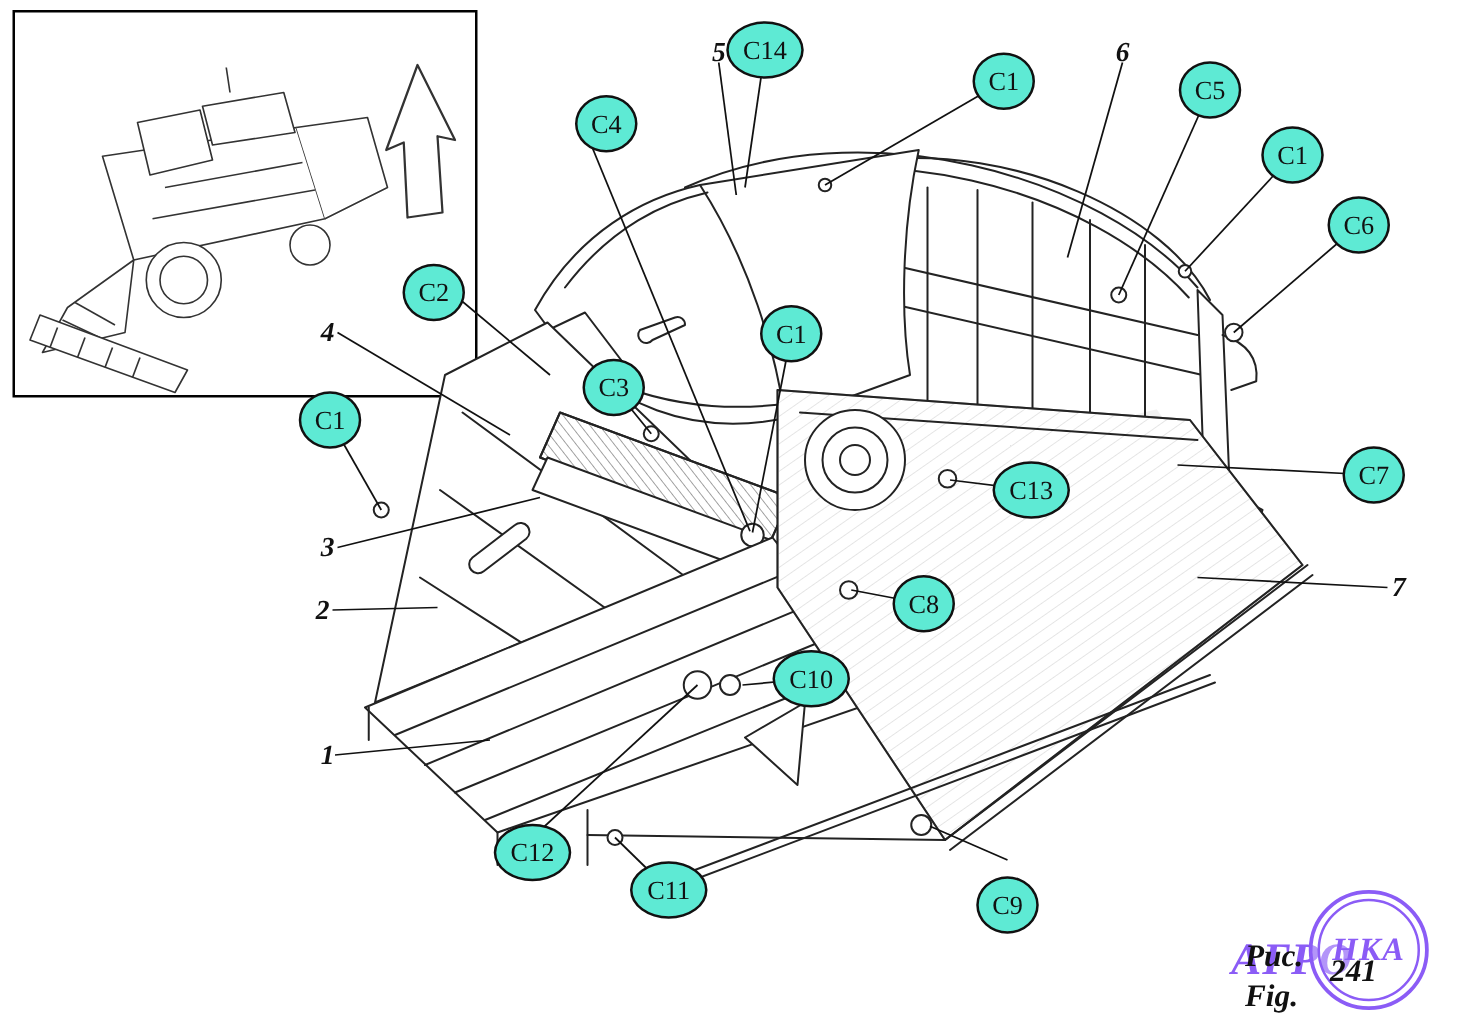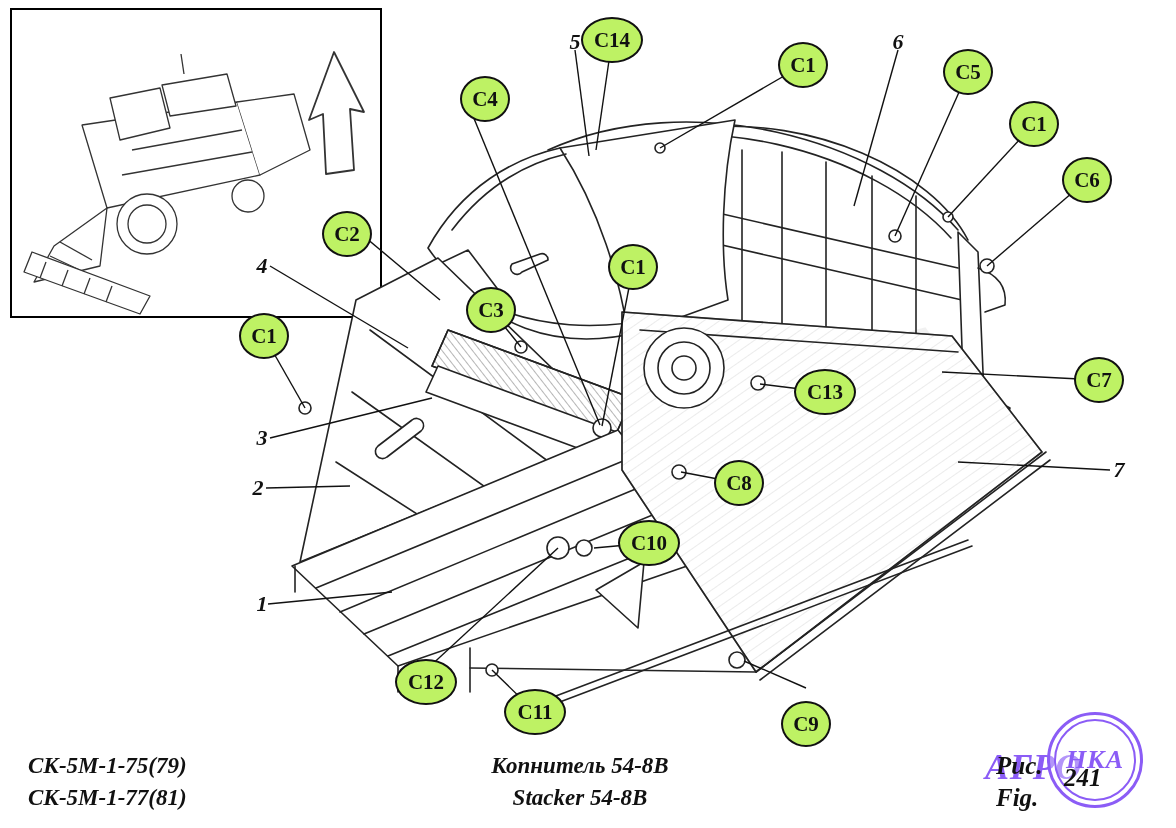--- a/index.html
+++ b/index.html
@@ -8,22 +8,22 @@
     font-family:"Liberation Serif", serif;color:#111;
   }
   svg{display:block;}
   .inset{
     position:absolute;left:10px;top:8px;width:372px;height:310px;
     border:2px solid #000;background:#fff;box-sizing:border-box;
   }
   .callout{
     position:absolute;transform:translate(-50%,-50%);
     width:46px;height:42px;border:2.5px solid #111;border-radius:50%;
-    background:#bef264;display:flex;align-items:center;justify-content:center;
-    font-weight:bold;font-size:21px;font-family:"Liberation Serif",serif;
+    background:#5eead4;display:flex;align-items:center;justify-content:center;
+    font-weight:normal;font-size:21px;font-family:"Liberation Serif",serif;
     z-index:6;letter-spacing:0;
   }
   .callout.wide{width:58px;}
   .partnum{
     position:absolute;transform:translate(-50%,-50%);
     font-style:italic;font-weight:bold;font-size:22px;z-index:6;
     font-family:"Liberation Serif",serif;
   }
   .models{
     position:absolute;left:28px;top:750px;font-weight:bold;font-style:italic;
@@ -250,29 +250,21 @@
   <div class="callout" style="left:806px;top:724px">C9</div>
 
   <div class="partnum" style="left:575px;top:42px">5</div>
   <div class="partnum" style="left:898px;top:42px">6</div>
   <div class="partnum" style="left:262px;top:266px">4</div>
   <div class="partnum" style="left:262px;top:438px">3</div>
   <div class="partnum" style="left:258px;top:488px">2</div>
   <div class="partnum" style="left:262px;top:604px">1</div>
   <div class="partnum" style="left:1119px;top:470px">7</div>
 
-  <div class="models">
-    <div>СК-5М-1-75(79)</div>
-    <div>СК-5М-1-77(81)</div>
-  </div>
-
-  <div class="center-title">
-    <div>Копнитель 54-8В</div>
-    <div>Stacker 54-8B</div>
-  </div>
+
 
   <div class="fig-block">
     <div>Рис.</div>
     <div>Fig.</div>
   </div>
   <div class="fig-number">241</div>
 
   <div class="logo" style="color:#8b5cf6">
     <span class="logo-text">АГРО</span>
     <span class="logo-circle">

